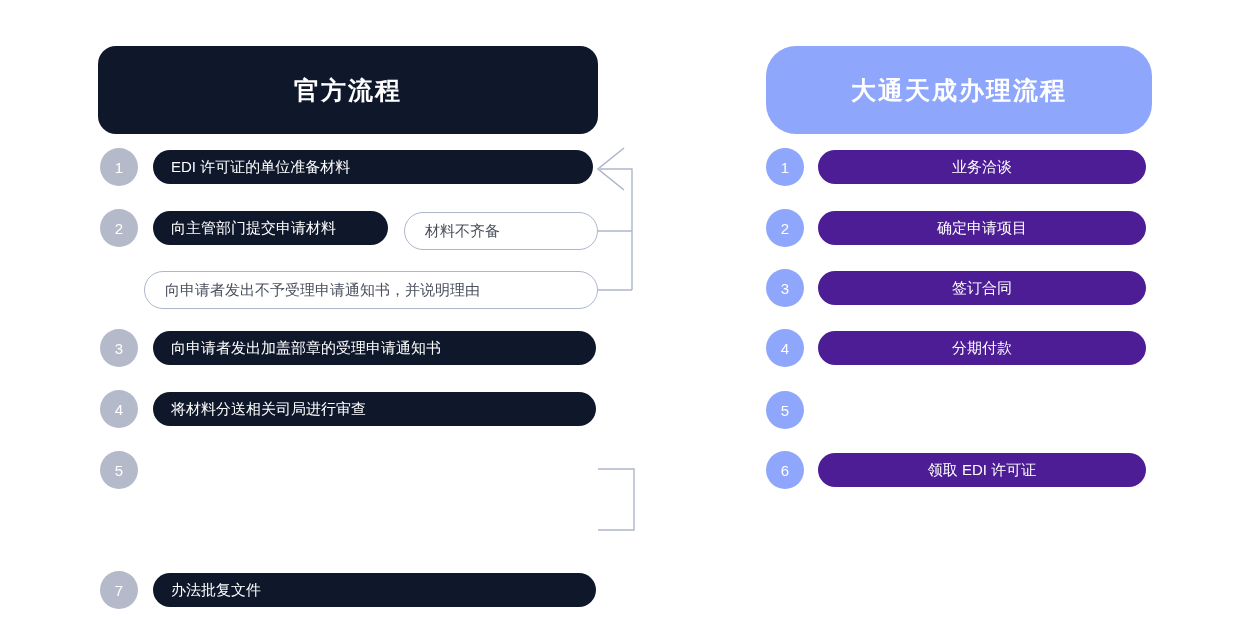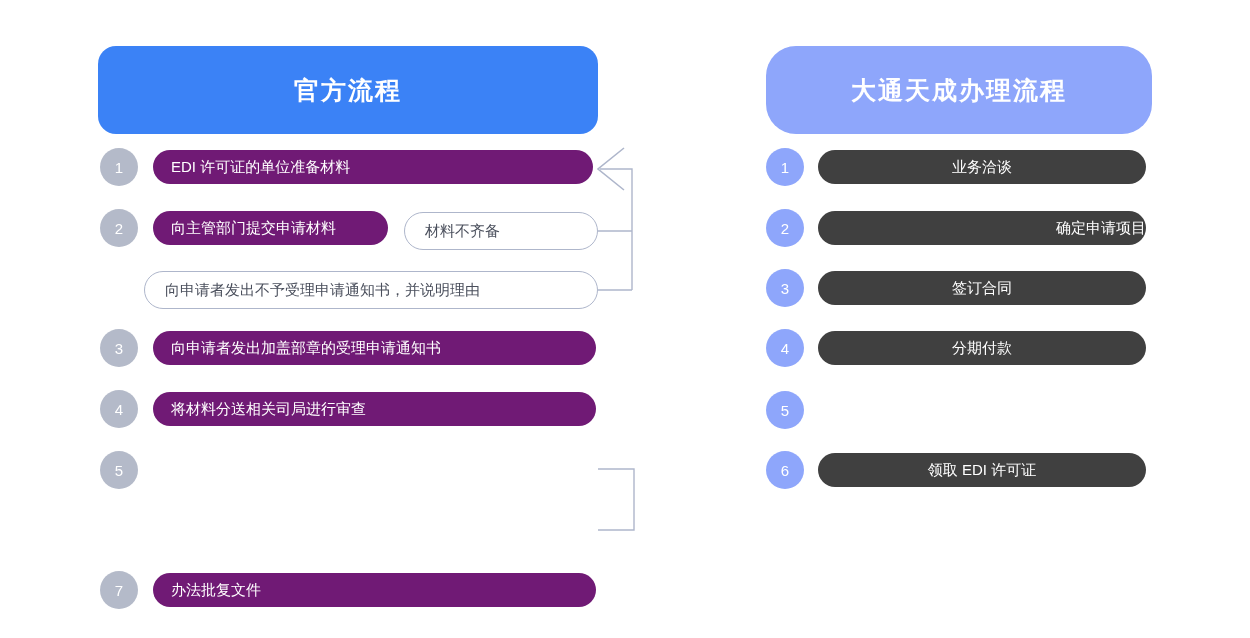--- a/index.html
+++ b/index.html
@@ -17,21 +17,21 @@
     position:absolute;
     display:flex;align-items:center;justify-content:center;
     border-radius:18px;
     color:#ffffff;
     font-weight:bold;
     letter-spacing:2px;
     font-size:25px;
   }
   #official-header{
     left:98px;top:46px;width:500px;height:88px;
-    background:#3b82f6;
+    background:#0f172a;
   }
   #agency-header{
     left:766px;top:46px;width:386px;height:88px;
     background:#8ea6fb;
     border-radius:30px;
   }
 
   
   .row{position:absolute;display:flex;align-items:center;}
 
@@ -43,22 +43,22 @@
   }
   .num-gray{background:#b4bac9;}
   .num-blue{background:#8ea6fb;}
 
   .pill{
     height:34px;border-radius:17px;
     display:flex;align-items:center;
     color:#ffffff;font-size:15px;
     box-sizing:border-box;
   }
-  .pill-gray{background:#701a75;padding-left:18px;}
-  .pill-blue{background:#404040;justify-content:center;}
+  .pill-gray{background:#0f172a;padding-left:18px;}
+  .pill-blue{background:#4c1d95;justify-content:center;}
 
   .pill-outline{
     position:absolute;
     height:38px;border-radius:19px;
     border:1px solid #aeb6cb;
     background:#ffffff;
     display:flex;align-items:center;
     color:#4a4f5c;font-size:15px;
     padding-left:20px;
     box-sizing:border-box;
@@ -157,21 +157,21 @@
     </div>
     <div class="pill pill-blue" style="width:328px;margin-left:14px;">
       <span>业务洽谈</span>
     </div>
   </div>
 
   <div class="row" style="left:766px;top:209px;">
     <div class="num-circle num-blue">
       <span>2</span>
     </div>
-    <div class="pill pill-blue" style="width:328px;margin-left:14px;justify-content:flex-end;">
+    <div class="pill pill-blue" style="width:328px;margin-left:14px;">
       <span>确定申请项目</span>
     </div>
   </div>
 
   <div class="row" style="left:766px;top:269px;">
     <div class="num-circle num-blue">
       <span>3</span>
     </div>
     <div class="pill pill-blue" style="width:328px;margin-left:14px;">
       <span>签订合同</span>

